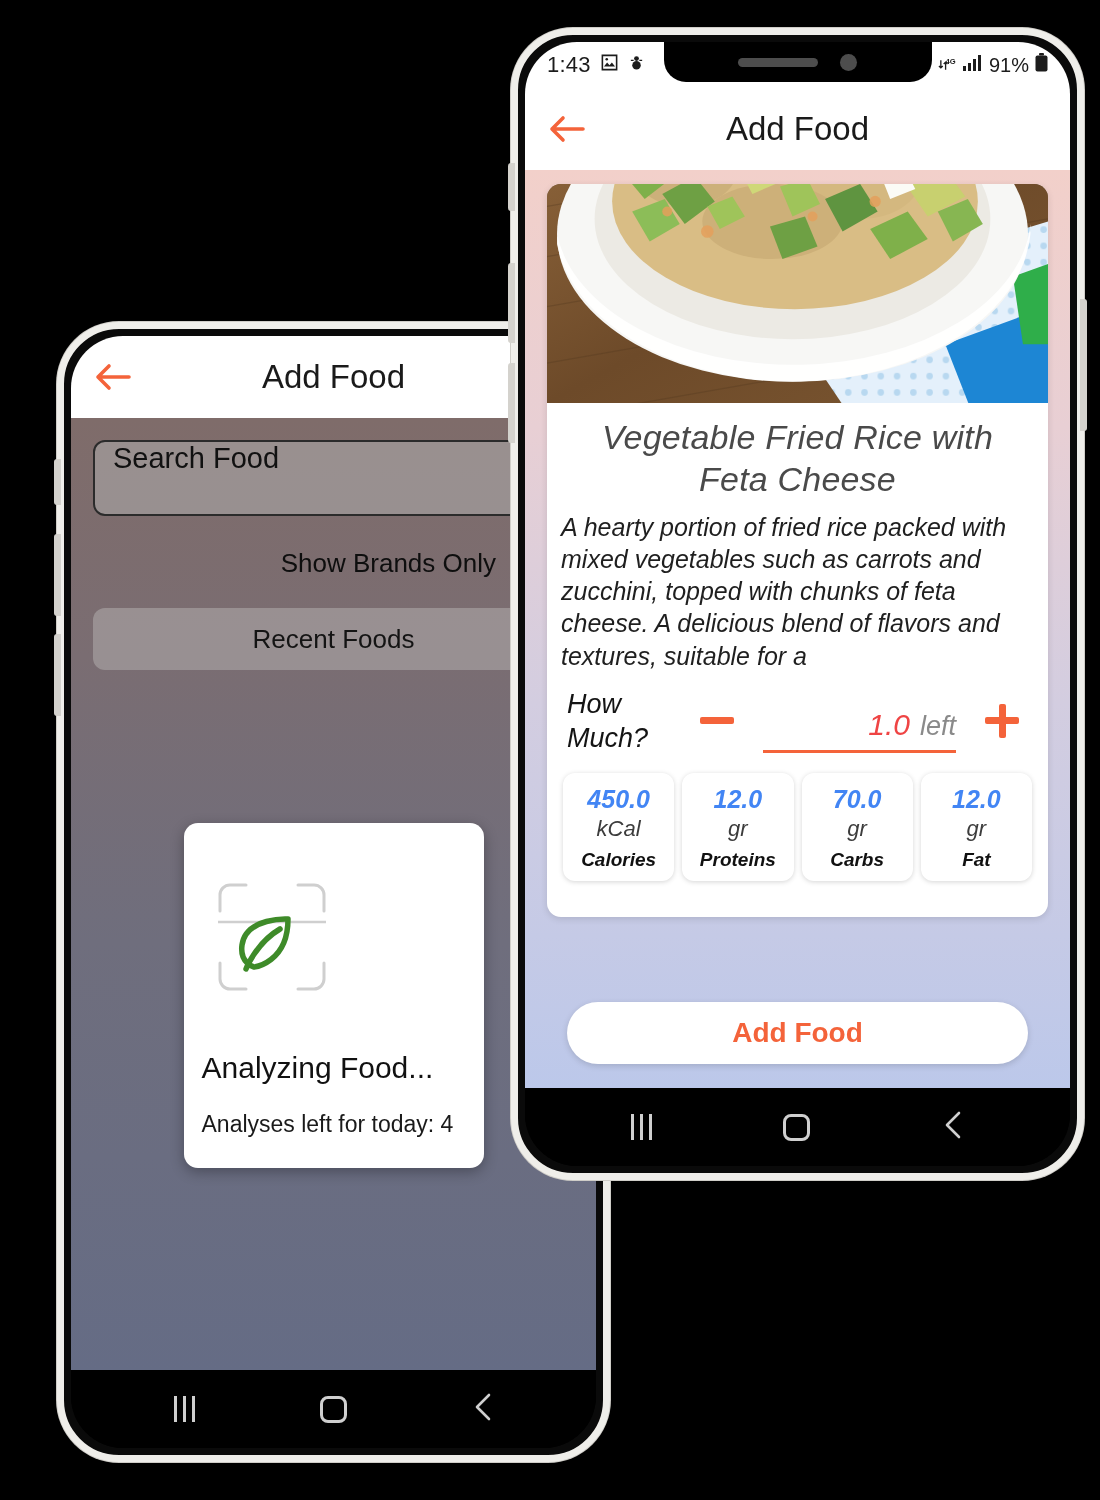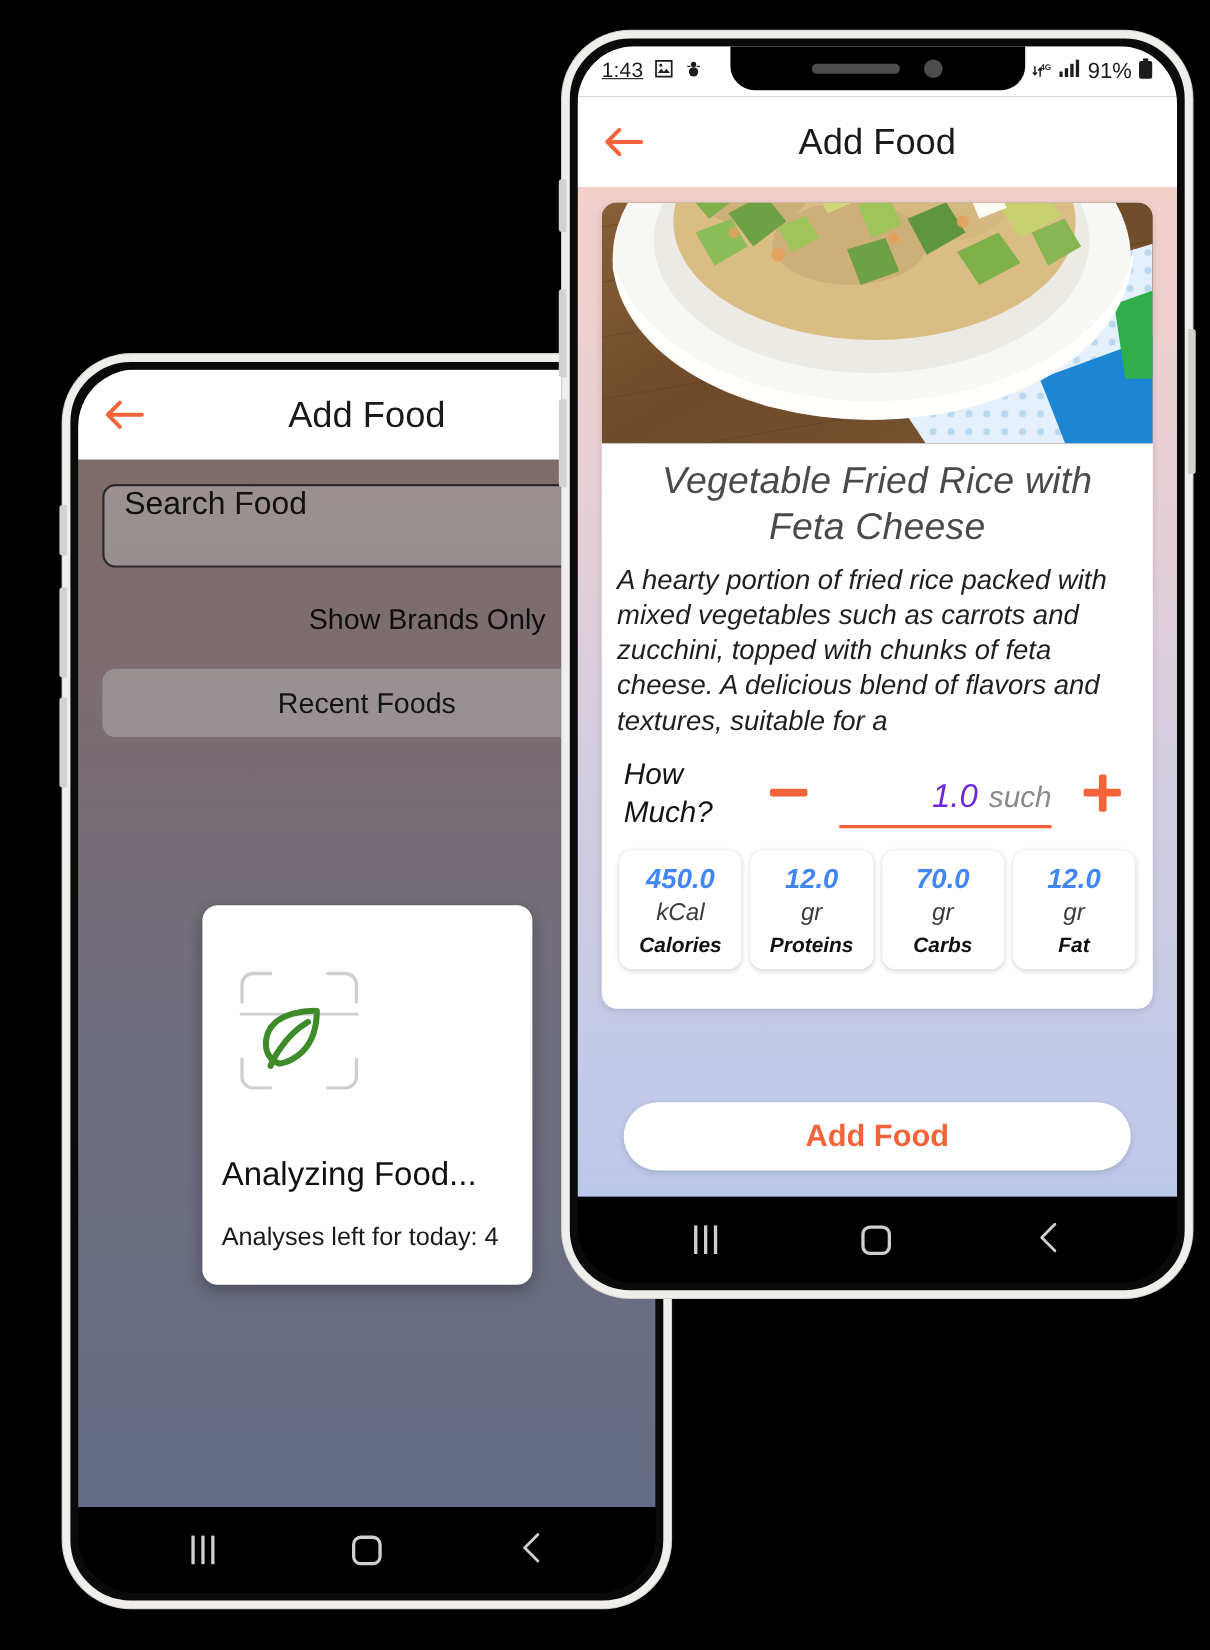--- a/index.html
+++ b/index.html
@@ -44,21 +44,21 @@
     position: relative;
     height: 46px; background: #ffffff;
     display: flex; align-items: center;
     padding: 0 22px;
     flex: 0 0 auto;
     font-size: 19px; color: #1c1c1c;
     z-index: 2;
   }
   .sb-left { display: flex; align-items: center; gap: 9px; }
   .sb-right { display: flex; align-items: center; gap: 6px; margin-left: auto; }
-  .sb-time { font-size: 19px; letter-spacing: .2px; text-decoration: underline; }
+  .sb-time { font-size: 22px; letter-spacing: .2px; }
   .notch {
     position: absolute;
     top: 0; left: 50%; transform: translateX(-50%);
     width: 268px; height: 40px;
     background: #000;
     border-radius: 0 0 22px 22px;
     display: flex; align-items: center; justify-content: center;
     gap: 22px;
     z-index: 5;
   }
@@ -132,21 +132,21 @@
   .minus-btn { width: 52px; display: flex; justify-content: center; align-items: center; }
   .minus-bar { width: 34px; height: 7px; background: #f4633a; border-radius: 2px; }
   .qty-field {
     flex: 1 1 auto;
     display: flex; align-items: baseline; justify-content: flex-end;
     gap: 10px;
     border-bottom: 3px solid #f4633a;
     padding-bottom: 8px; margin-bottom: 2px;
     align-self: flex-end;
   }
-  .qty-value { font-size: 30px; color: #6d28d9; }
+  .qty-value { font-size: 30px; color: #ef4444; }
   .qty-unit { font-size: 27px; color: #8a8a8a; }
   .plus-btn { width: 52px; display: flex; justify-content: center; align-items: center; }
   .plus-glyph { position: relative; width: 34px; height: 34px; }
   .plus-glyph::before, .plus-glyph::after {
     content: ""; position: absolute; background: #f4633a; border-radius: 2px;
   }
   .plus-glyph::before { left: 0; top: 13.5px; width: 34px; height: 7px; }
   .plus-glyph::after { top: 0; left: 13.5px; height: 34px; width: 7px; }
 
   .macro-row {
@@ -422,21 +422,21 @@
             <div class="food-title">Vegetable Fried Rice with Feta Cheese</div>
             <div class="food-desc">A hearty portion of fried rice packed with mixed vegetables such as carrots and zucchini, topped with chunks of feta cheese. A delicious blend of flavors and textures, suitable for a</div>
 
             <div class="howmuch-row">
               <div class="howmuch-label">How Much?</div>
               <div class="minus-btn">
                   <div class="minus-bar"></div>
                 </div>
               <div class="qty-field">
                 <span class="qty-value">1.0</span>
-                <span class="qty-unit">such</span>
+                <span class="qty-unit">left</span>
               </div>
               <div class="plus-btn">
                   <div class="plus-glyph"></div>
                 </div>
             </div>
 
             <div class="macro-row">
               <div class="macro-card">
                 <div class="macro-val">450.0</div>
                 <div class="macro-unit">kCal</div>

